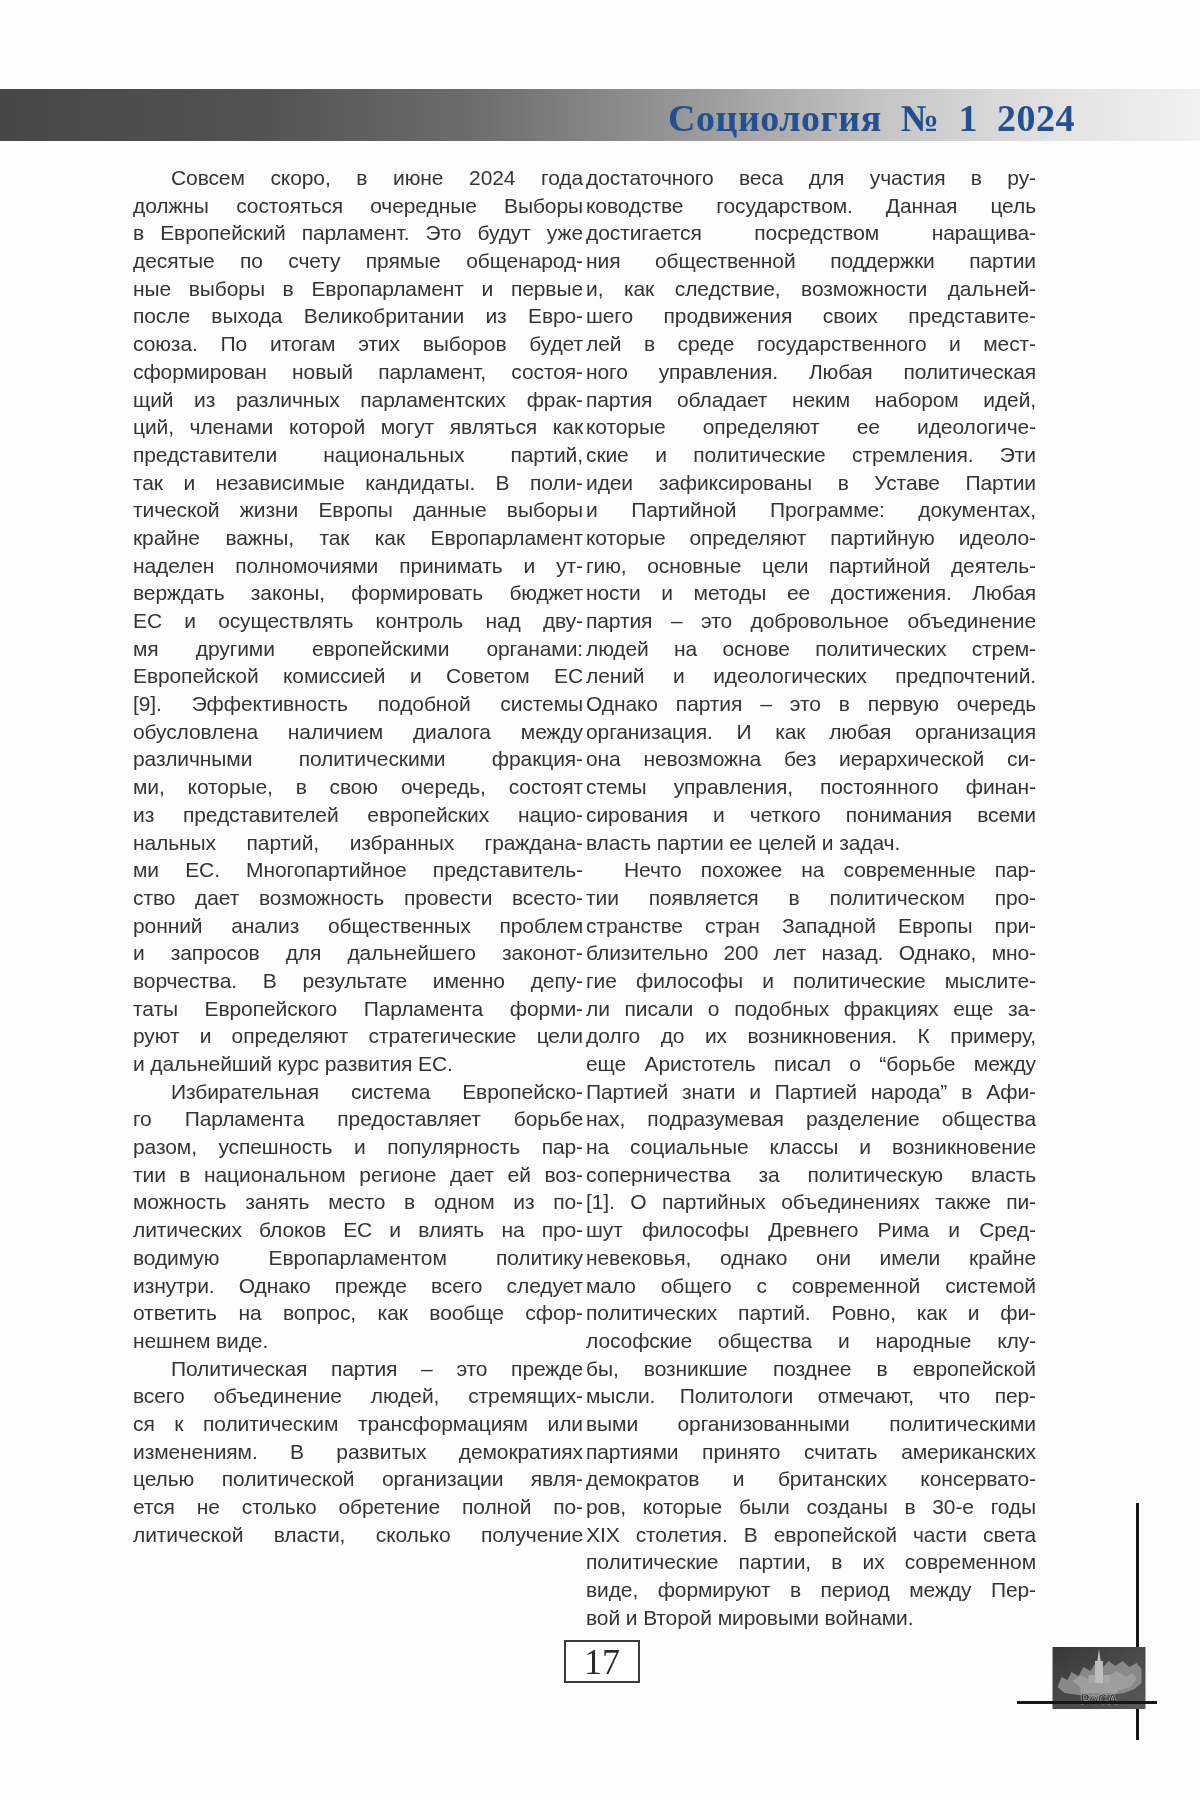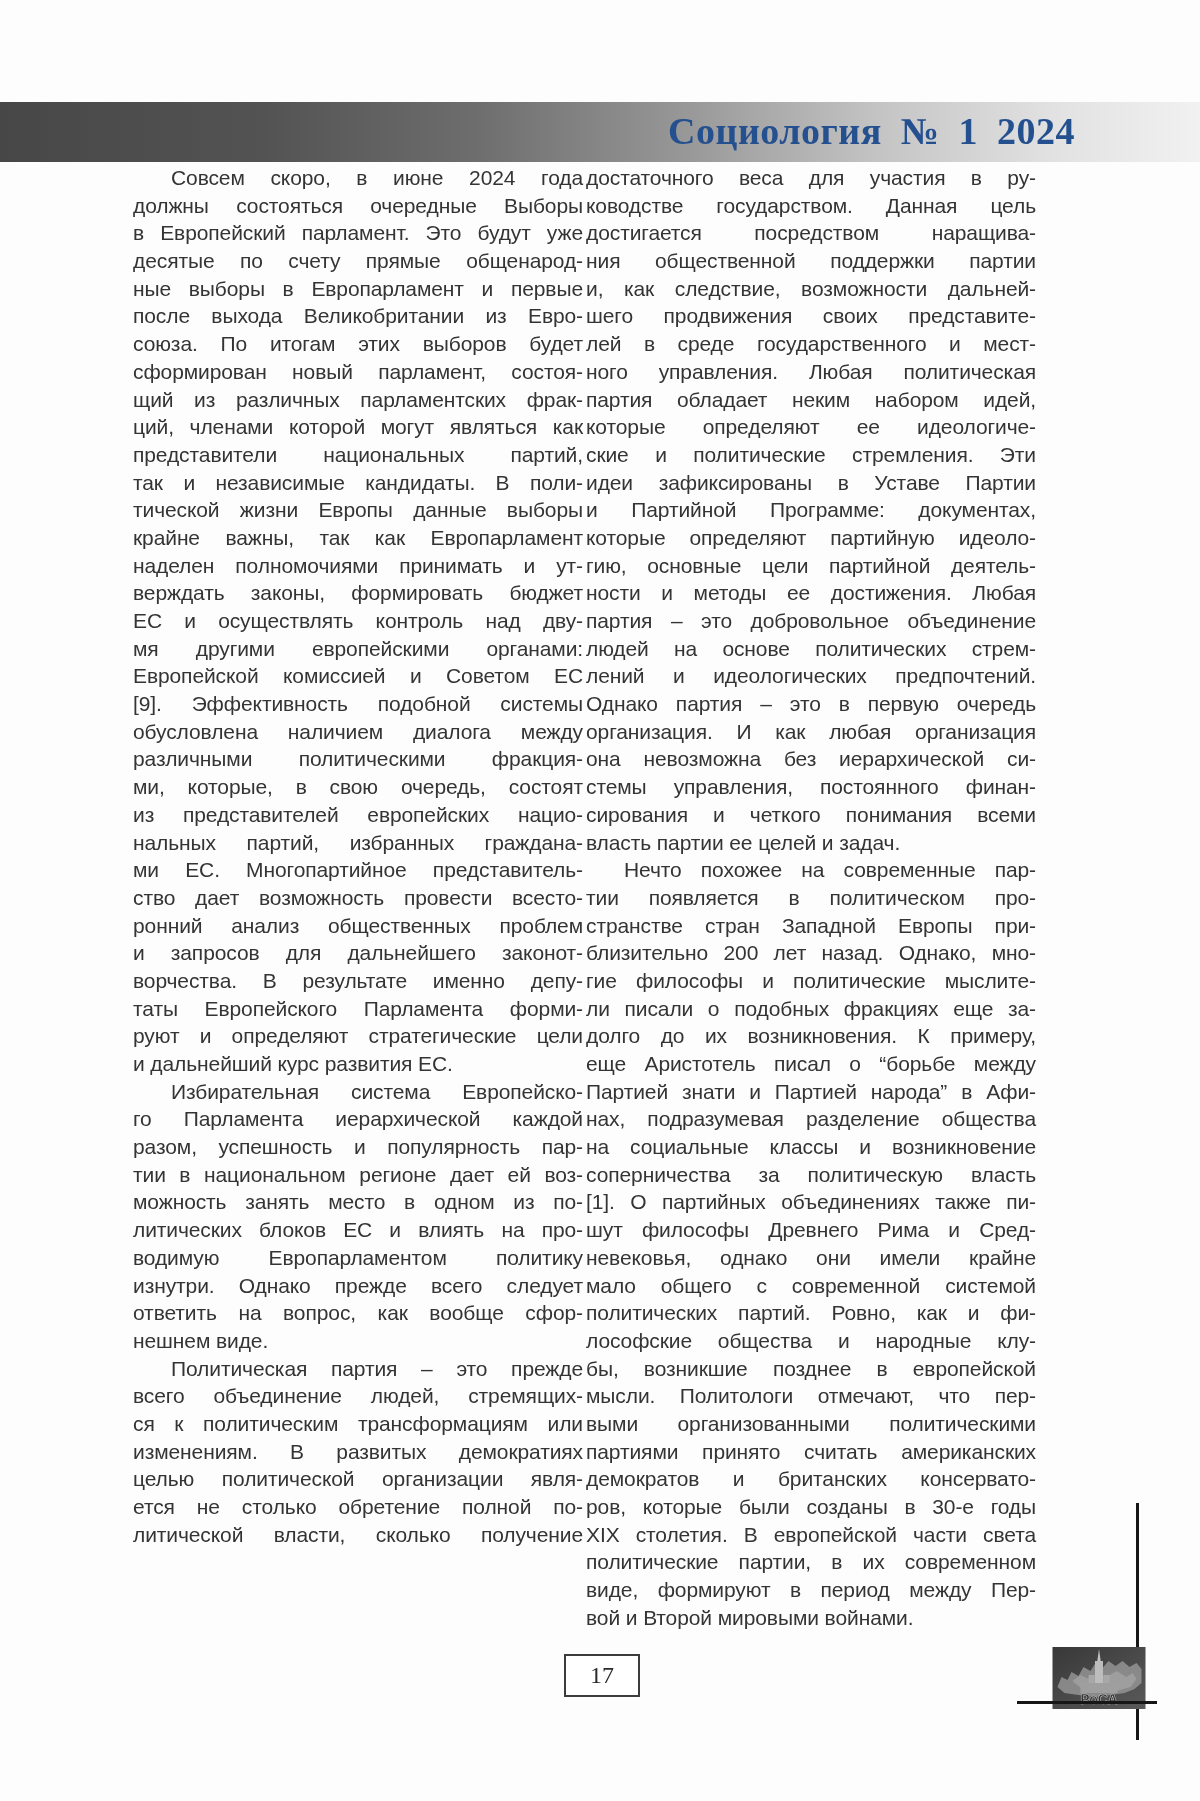--- a/index.html
+++ b/index.html
@@ -6,21 +6,21 @@
   body{
     width:1200px;height:1801px;
     background:#fdfdfd;
     position:relative;
     font-family:"Liberation Sans","DejaVu Sans",sans-serif;
     overflow:hidden;
   }
   .page{position:absolute;inset:0;}
   
   .header-bar{
-    position:absolute;left:0;top:102px;width:1200px;height:60px;
+    position:absolute;left:0;top:89px;width:1200px;height:52px;
     background:linear-gradient(to right,#474747 0%,#535353 22%,#6e6e6e 40%,#9a9a9a 58%,#c6c6c6 74%,#e2e2e2 88%,#f1f1f1 100%);
   }
   .journal-title{
     position:absolute;right:125px;top:0;height:60px;line-height:58px;
     font-family:"Liberation Serif","DejaVu Serif",serif;
     font-weight:bold;font-size:38px;letter-spacing:0.5px;word-spacing:9px;
     color:var(--title_color,#24508f);
     white-space:nowrap;
   }
   
@@ -38,21 +38,21 @@
     height:27.7px;overflow:visible;
   }
   .line.indent{text-indent:38px;}
   .line.end{text-align-last:left;}
   
   .page-num-box{
     position:absolute;left:564px;top:1640px;width:76px;height:43px;
     border:2px solid #3c3c3c;background:#fff;box-sizing:border-box;
     display:flex;align-items:center;justify-content:center;
     font-family:"Liberation Serif","DejaVu Serif",serif;
-    font-size:24px;color:#2b2b2b;margin-top:14px;
+    font-size:36px;color:#2b2b2b;
   }
   
   .reg-v{position:absolute;left:1136px;top:1503px;width:3px;height:237px;background:#161616;}
   .reg-h{position:absolute;left:1017px;top:1701px;width:140px;height:3px;background:#161616;}
   
   .logo{position:absolute;left:1047px;top:1647px;width:104px;height:62px;}
   .logo svg{display:block;width:100%;height:100%;}
 </style>
 </head>
 <body>
@@ -91,21 +91,21 @@
       <div class="line">нальных партий, избранных граждана-</div>
       <div class="line">ми ЕС. Многопартийное представитель-</div>
       <div class="line">ство дает возможность провести всесто-</div>
       <div class="line">ронний анализ общественных проблем</div>
       <div class="line">и запросов для дальнейшего законот-</div>
       <div class="line">ворчества. В результате именно депу-</div>
       <div class="line">таты Европейского Парламента форми-</div>
       <div class="line">руют и определяют стратегические цели</div>
       <div class="line end">и дальнейший курс развития ЕС.</div>
       <div class="line indent">Избирательная система Европейско-</div>
-      <div class="line">го Парламента иерархической каждой</div>
+      <div class="line">го Парламента предоставляет борьбе</div>
       <div class="line">разом, успешность и популярность пар-</div>
       <div class="line">тии в национальном регионе дает ей воз-</div>
       <div class="line">можность занять место в одном из по-</div>
       <div class="line">литических блоков ЕС и влиять на про-</div>
       <div class="line">водимую Европарламентом политику</div>
       <div class="line">изнутри. Однако прежде всего следует</div>
       <div class="line">ответить на вопрос, как вообще сфор-</div>
       <div class="line end">нешнем виде.</div>
       <div class="line indent">Политическая партия – это прежде</div>
       <div class="line">всего объединение людей, стремящих-</div>

